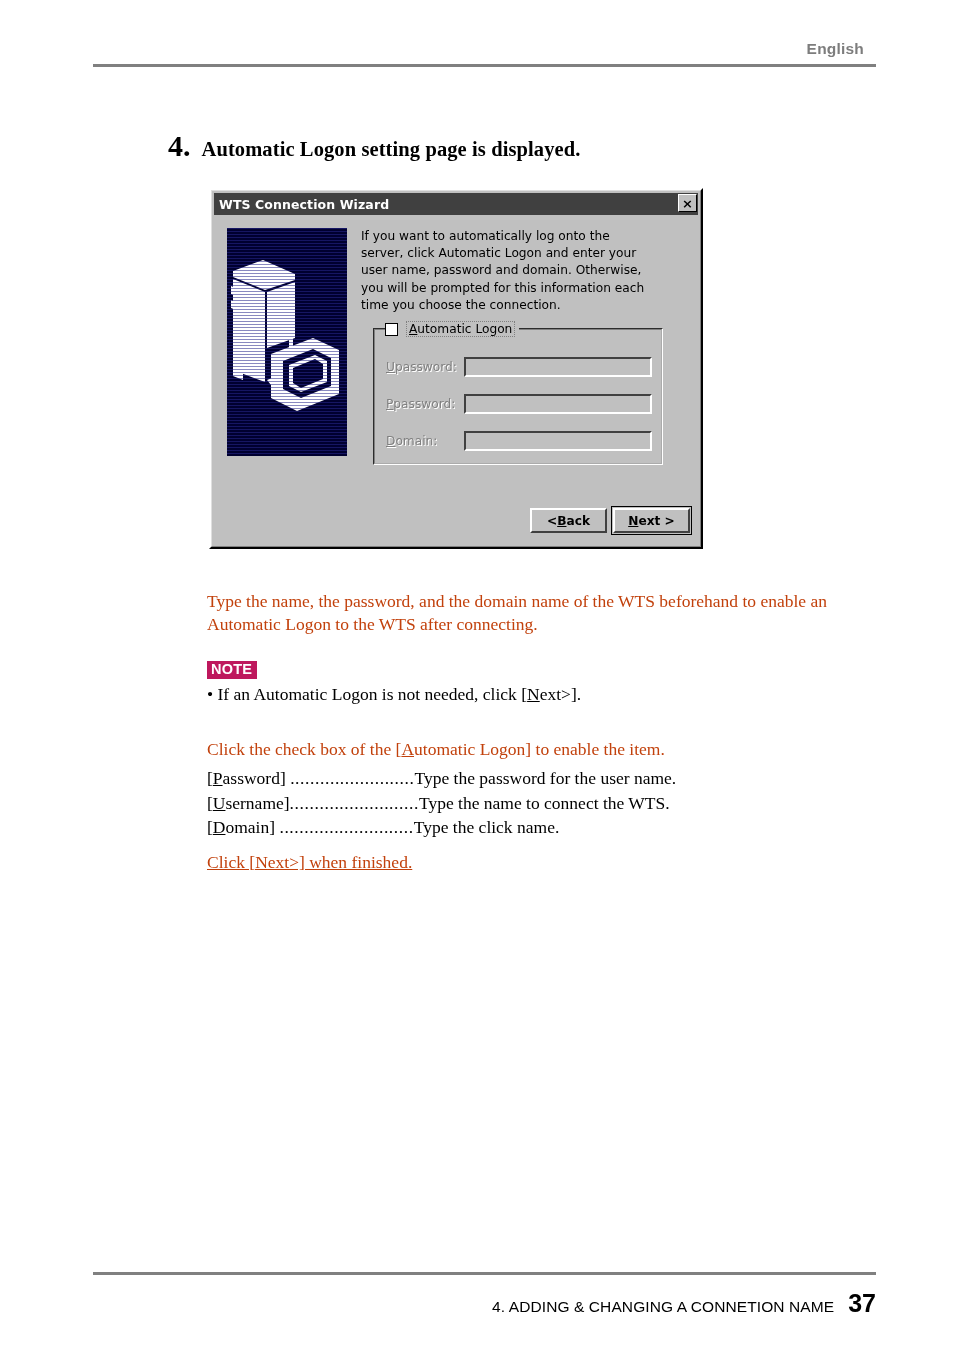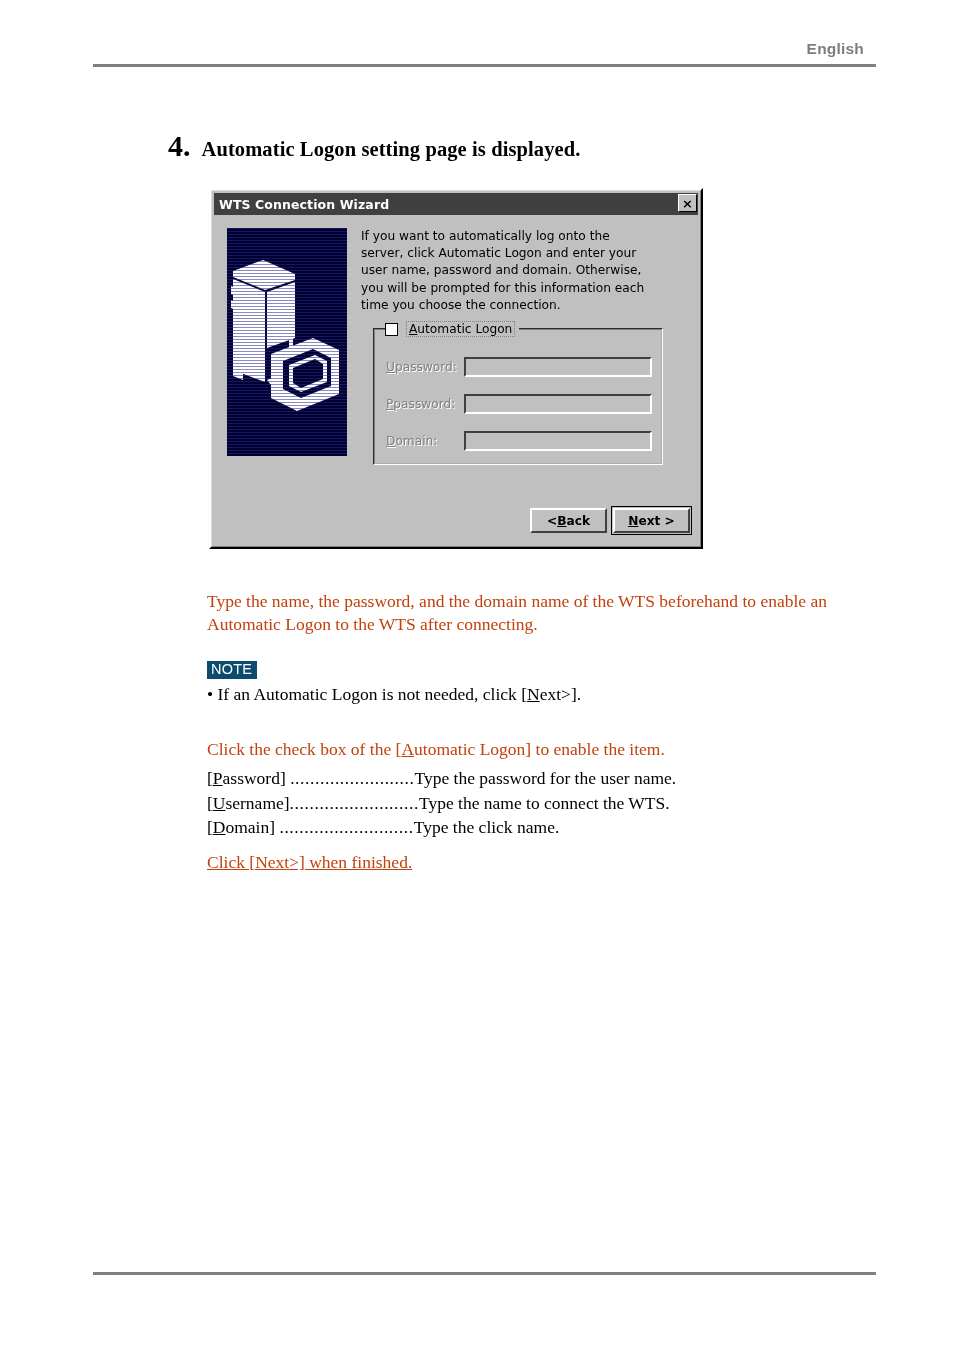--- a/index.html
+++ b/index.html
@@ -297,25 +297,25 @@
     width: 660px;
   }
   #note-block {
     position: absolute;
     left: 207px;
     top: 660px;
     width: 660px;
   }
   #note-badge {
     display: inline-block;
-    background: #0c4a6e;
+    background: #be185d;
     color: #ffffff;
     font-family: "Liberation Sans", sans-serif;
     font-size: 14.5px;
-    font-weight: normal;
+    font-weight: bold;
     padding: 1px 5px 2px 4px;
     line-height: 15px;
     letter-spacing: 0.2px;
   }
   #note-item {
     margin-top: 4px;
     font-family: "Liberation Serif", serif;
     font-size: 17.5px;
     line-height: 22px;
   }
@@ -493,13 +493,17 @@
 <div id="deflist">
   <div class="row"><span class="term">[</span><u class="acc">P</u><span>assword] </span><span class="leader">.........................</span><span>Type the password for the user name.</span></div>
   <div class="row"><span class="term">[</span><u class="acc">U</u><span>sername]</span><span class="leader">..........................</span><span>Type the name to connect the WTS.</span></div>
   <div class="row"><span class="term">[</span><u class="acc">D</u><span>omain] </span><span class="leader">...........................</span><span>Type the click name.</span></div>
 </div>
 
 <p class="body-text" id="para-finish" style="margin:0;text-decoration:underline;"><span>Click [</span><u class="acc">N</u><span>ext&gt;] when finished.</span></p>
 
 <div id="page-footer">
   <div class="rule"></div>
+  <div class="footline">
+    <span class="chapter">4. ADDING &amp; CHANGING A CONNETION NAME</span>
+    <span class="pageno">37</span>
+  </div>
 </div>
 
 </body></html>

